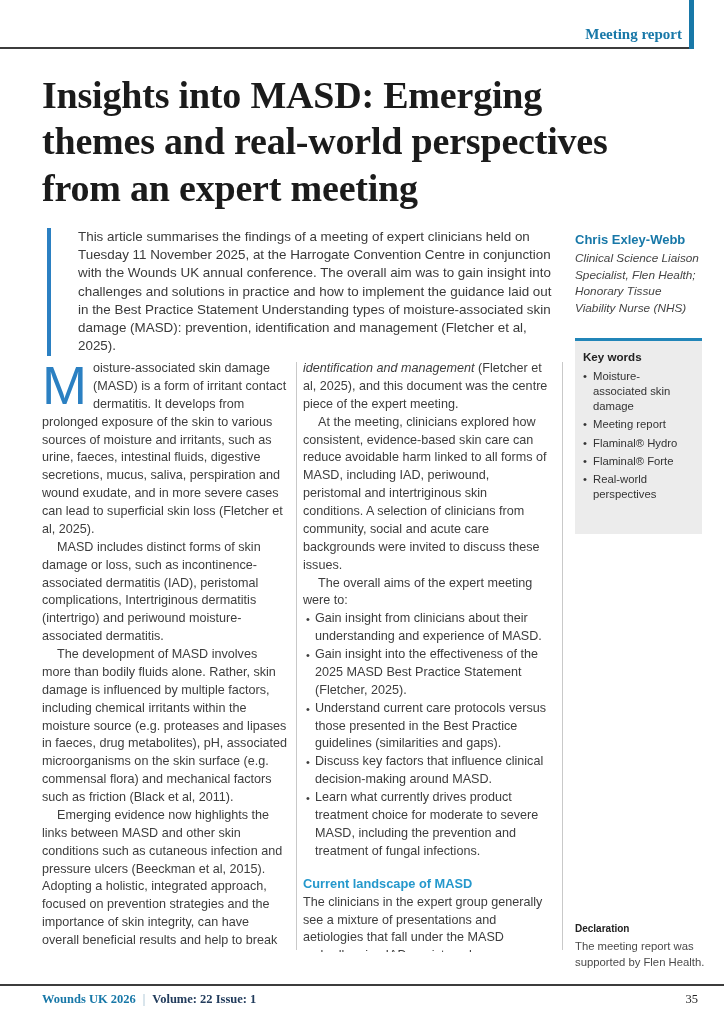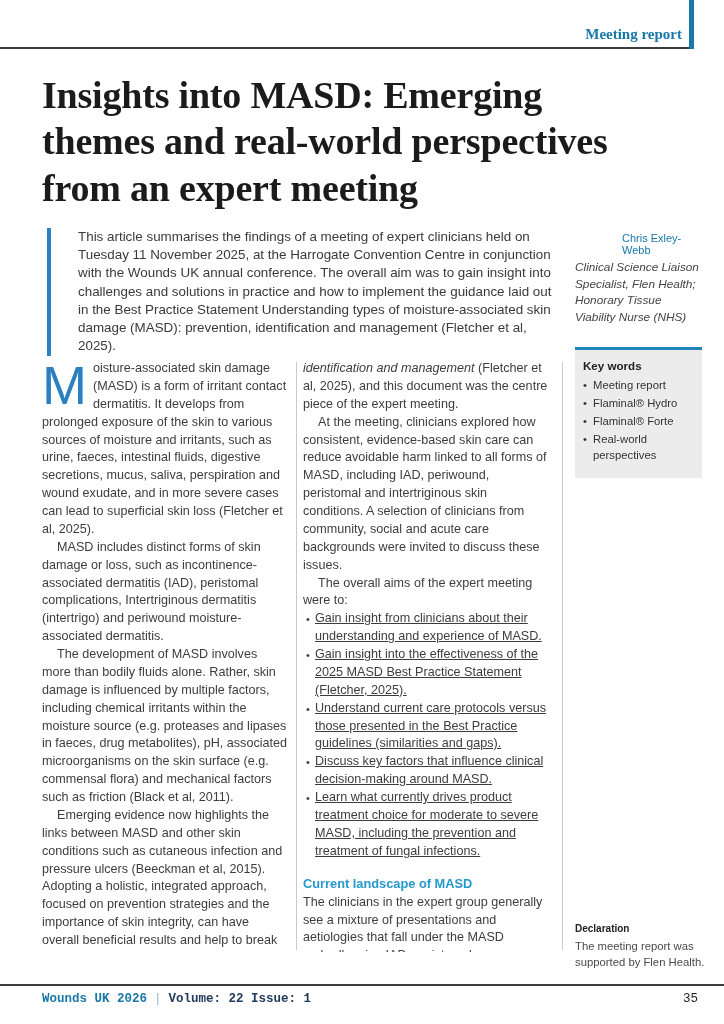--- a/index.html
+++ b/index.html
@@ -27,24 +27,24 @@
          font-size:38px;line-height:1.22;color:var(--title);letter-spacing:-0.2px;}
 
   
   .abstract{position:absolute;top:228px;left:47px;width:512px;
             border-left:4px solid var(--dropcap);padding-left:27px;
             font-size:13.4px;line-height:1.36;color:#3a3a3a;}
   .abstract p{margin:0;}
 
   
   .sidebar{position:absolute;left:575px;top:232px;width:127px;font-size:12px;}
-  .author-name{color:var(--accent);font-weight:normal;font-size:11px;margin-bottom:3px;margin-left:47px;}
+  .author-name{color:var(--accent);font-weight:bold;font-size:13px;margin-bottom:3px;}
   .author-affil{font-style:italic;font-size:11.8px;line-height:1.4;color:#444;}
   .kw-box{margin-top:22px;background:var(--kwbg);border-top:3px solid #2185b8;
-          padding:8px 8px 12px 8px;font-size:11.3px;line-height:1.35;color:#333;}
+          padding:8px 8px 28px 8px;font-size:11.3px;line-height:1.35;color:#333;}
   .kw-box h4{font-size:11.6px;font-weight:bold;color:#222;margin-bottom:4px;}
   .kw-box ul{list-style:none;}
   .kw-box li{padding-left:10px;position:relative;margin-bottom:3px;}
   .kw-box li::before{content:"•";position:absolute;left:0;top:0;color:#333;}
 
   .declaration{position:absolute;left:575px;top:922px;width:130px;font-size:11.3px;line-height:1.4;}
   .declaration h4{font-size:10px;font-weight:bold;color:#222;margin-bottom:3px;}
   .declaration p{color:#4a4a4a;}
 
   
@@ -53,28 +53,28 @@
   .col{width:247px;overflow:hidden;}
   .vdiv{position:absolute;top:362px;width:1px;height:588px;background:var(--divider);}
   .vdiv1{left:296px;} .vdiv2{left:562px;}
 
   .col p.para{margin:0;}
   .col p.indent{text-indent:15px;}
   .col .it{font-style:italic;}
   .col h3.col-heading{font-size:12.8px;font-weight:bold;color:var(--heading);margin:14px 0 1px 0;}
   .col .bullet{display:flex;margin:0;}
   .col .bullet .dot{width:9px;flex:0 0 9px;margin-left:3px;font-size:11px;line-height:18px;}
-  .col .bullet .bullet-text{flex:1;text-decoration:underline;}
+  .col .bullet .bullet-text{flex:1;}
   .dropcap{float:left;color:var(--dropcap);font-size:54px;line-height:0.82;
            padding:3px 6px 0 0;font-weight:500;}
 
   
   .rule-bottom{position:absolute;top:984px;left:0;width:724px;height:2px;background:var(--rule);}
   .footer{position:absolute;top:992px;left:42px;right:26px;display:flex;align-items:baseline;
-          font-family:Liberation Mono, monospace;font-size:12.5px;}
+          font-family:Liberation Serif, serif;font-size:12.5px;}
   .footer .journal{color:var(--accent);font-weight:bold;}
   .footer .sep{color:#8fb3c6;margin:0 7px;}
   .footer .volume{color:var(--navy);font-weight:bold;}
   .footer .pageno{margin-left:auto;color:#222;}
 </style>
 </head>
 <body>
 
 <div class="page">
 
@@ -87,20 +87,21 @@
   <div class="abstract" id="abstract">
       <p class="para"><span>This article summarises the findings of a meeting of expert clinicians held on Tuesday 11 November 2025, at the Harrogate Convention Centre in conjunction with the Wounds UK annual conference. The overall aim was to gain insight into challenges and solutions in practice and how to implement the guidance laid out in the Best Practice Statement </span><span class="it">Understanding types of moisture-associated skin damage (MASD): prevention, identification and management</span><span> (Fletcher et al, 2025).</span></p>
     </div>
 
   <div class="sidebar">
     <div class="author-name">Chris Exley-Webb</div>
     <div class="author-affil">Clinical Science Liaison Specialist, Flen Health; Honorary Tissue Viability Nurse (NHS)</div>
     <div class="kw-box">
       <h4>Key words</h4>
       <ul>
+          <li>Moisture-associated skin damage</li>
           <li>Meeting report</li>
           <li>Flaminal® Hydro</li>
           <li>Flaminal® Forte</li>
           <li>Real-world perspectives</li>
         </ul>
     </div>
   </div>
 
   <div class="columns">
     <div class="col" id="col1">

